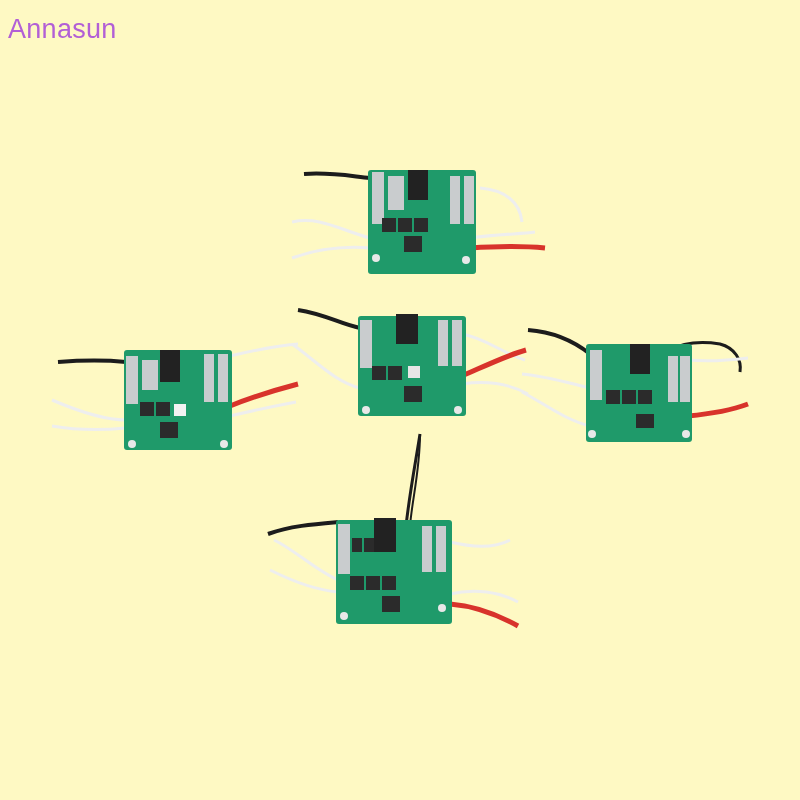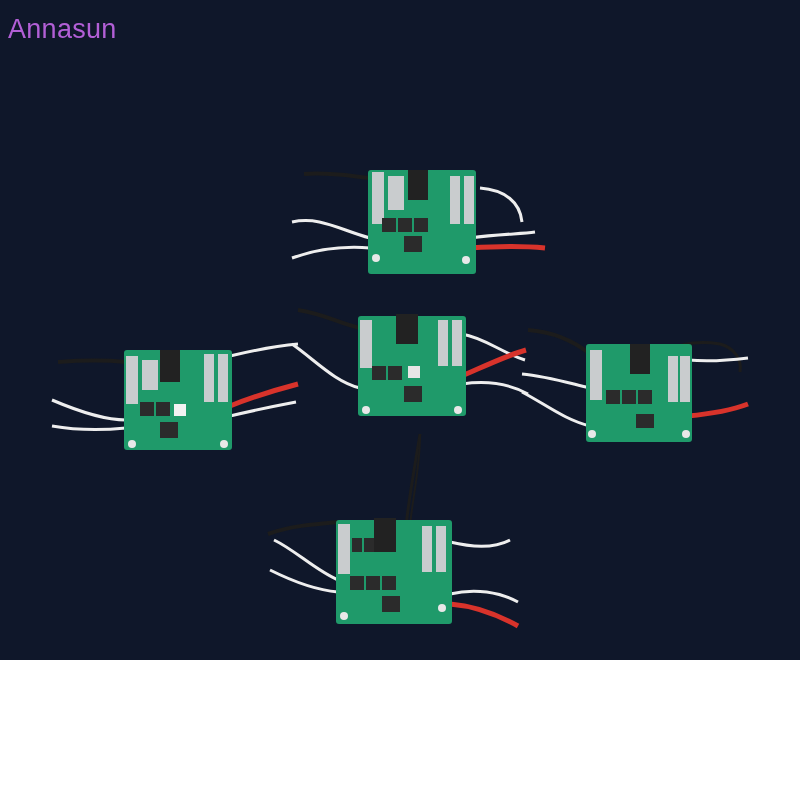--- a/index.html
+++ b/index.html
@@ -1,16 +1,16 @@
 <!DOCTYPE html>
 <html><head>
 <meta charset="utf-8">
 <style>
   html,body{margin:0;padding:0;background:#ffffff;}
-  #stage{position:relative;width:800px;height:660px;background:#0f172a;overflow:hidden;}
+  #stage{position:relative;width:800px;height:800px;background:#fef9c3;overflow:hidden;}
   .watermark{position:absolute;left:8px;top:14px;font-family:"Liberation Sans",sans-serif;font-size:27px;color:#b25fd6;letter-spacing:0.3px;}
   .module{position:absolute;}
   .module svg{display:block;overflow:visible;}
 </style>
 </head>
 <body>
 
 <div id="stage">
   <div class="watermark">Annasun</div>
 

